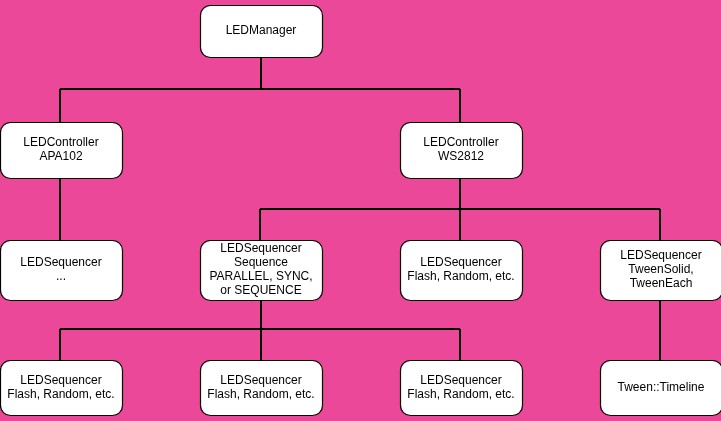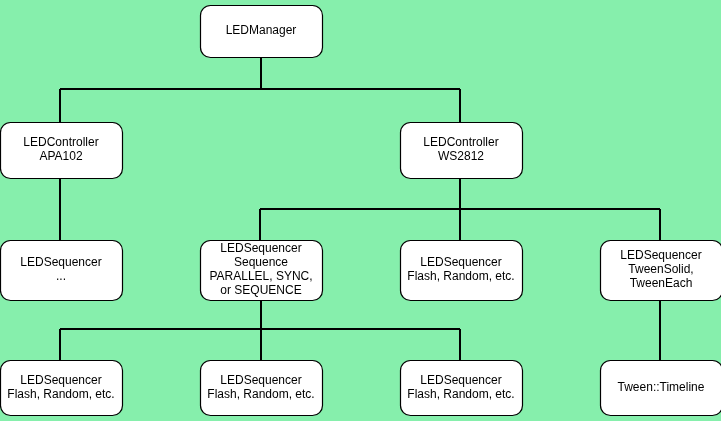--- a/index.html
+++ b/index.html
@@ -10,21 +10,21 @@
   body {
     width: 721px;
     height: 421px;
     overflow: hidden;
     font-family: "Liberation Sans", sans-serif;
   }
   #diagram-root {
     position: relative;
     width: 721px;
     height: 421px;
-    background: #86efac;
+    background: #ec4899;
   }
   svg#diagram-svg {
     position: absolute;
     top: 0;
     left: 0;
     display: block;
   }
   .edge-line {
     stroke: #000000;
     stroke-width: 1.2;

